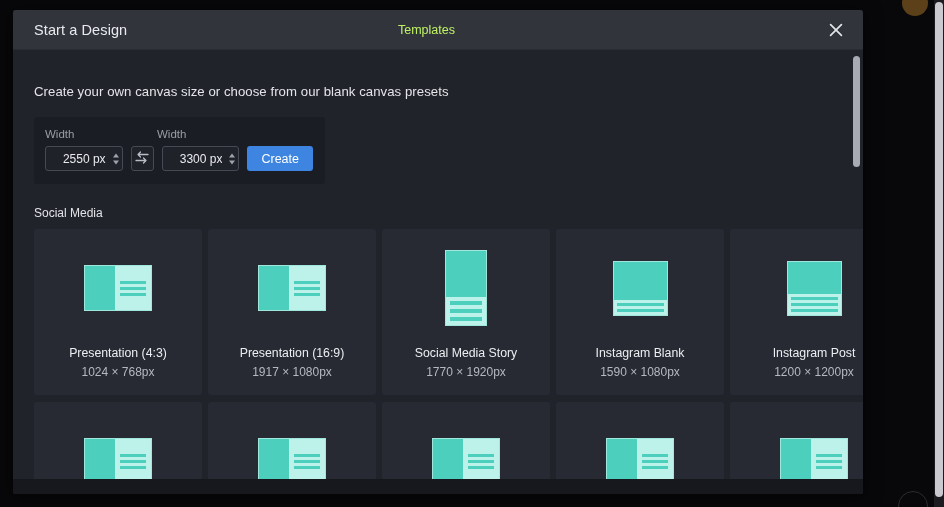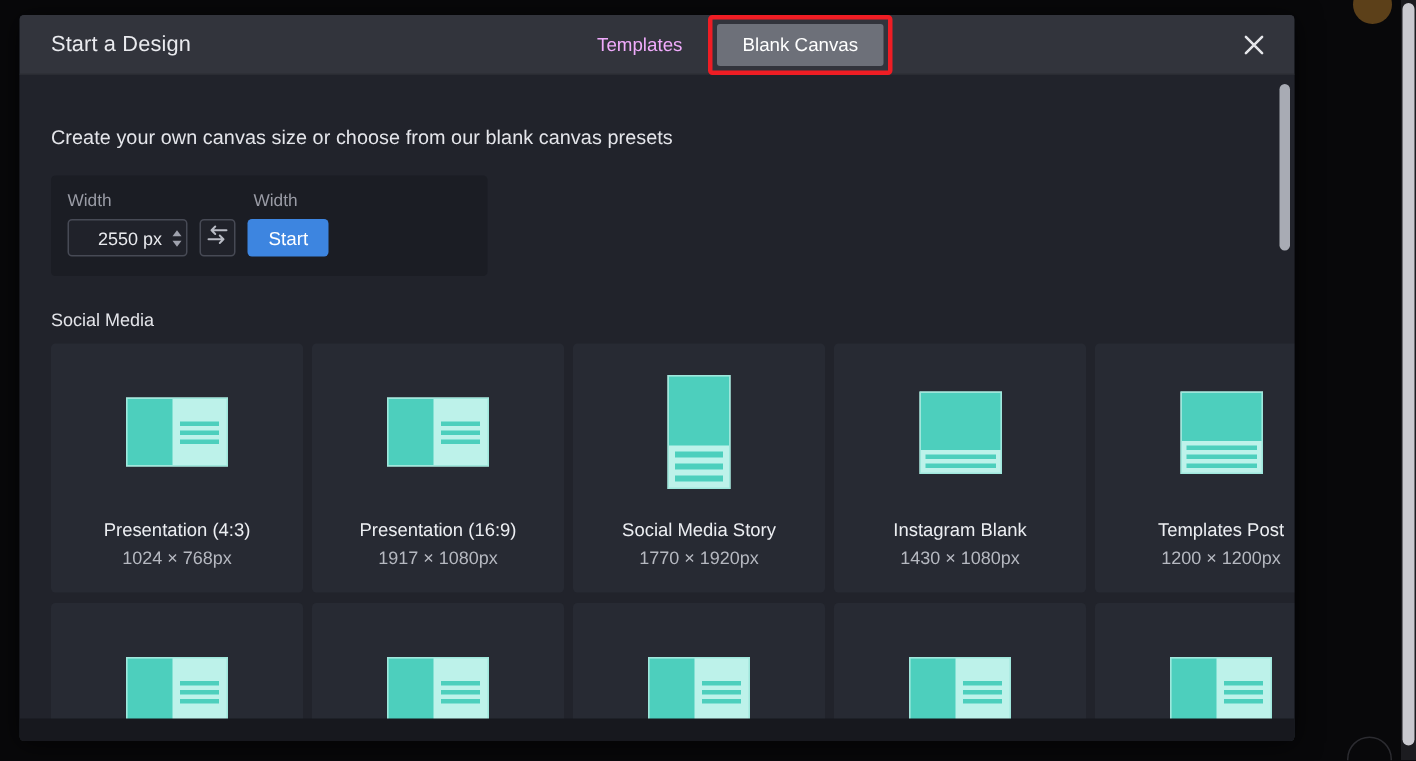--- a/index.html
+++ b/index.html
@@ -101,21 +101,21 @@
     align-items: center;
     height: 28px;
   }
   .tab {
     height: 28px;
     padding: 0 17px;
     display: flex;
     align-items: center;
     justify-content: center;
     font-size: 12.5px;
-    color: #f0abfc;
+    color: #bef264;
     border-radius: 2px;
     cursor: pointer;
     background: transparent;
     white-space: nowrap;
   }
   .tab.active {
     background: #6d7079;
     color: #ffffff;
   }
   .tab-highlight-wrap {
@@ -163,21 +163,21 @@
 
   
   .size-panel {
     width: 291px;
     background: #1b1d24;
     border-radius: 3px;
     padding: 11px 12px 13px 11px;
   }
   .size-labels {
     display: flex;
-    gap: 12px;
+    gap: 0;
     margin-bottom: 6px;
   }
   .size-label {
     color: #9a9ca6;
     font-size: 11.5px;
   }
   .size-label.w { width: 112px; }
   .size-label.h { width: 100px; }
 
   .size-row {
@@ -370,23 +370,20 @@
     <div class="behind-ring"></div>
   </div>
 
   <div class="modal">
 
     <div class="modal-header">
       <div class="modal-title">Start a Design</div>
 
       <div class="tabs">
         <div class="tab">Templates</div>
-        <div class="tab-highlight-wrap">
-          <div class="tab active">Blank Canvas</div>
-        </div>
       </div>
 
       <div class="close-btn">
         <svg width="14" height="14" viewBox="0 0 14 14" aria-hidden="true">
           <path d="M1.6 1.6 L12.4 12.4 M12.4 1.6 L1.6 12.4" stroke="#e4e5e9" stroke-width="1.7" stroke-linecap="round"></path>
         </svg>
       </div>
     </div>
 
     <div class="modal-body">
@@ -411,22 +408,29 @@
 
             <div class="swap-btn">
               <span>
                 <svg width="14" height="13" viewBox="0 0 14 13" aria-hidden="true">
                   <path d="M13 3.5 H3 M5.5 1 L3 3.5 L5.5 6" fill="none" stroke="#b9bcc5" stroke-width="1.3" stroke-linecap="round" stroke-linejoin="round"></path>
                   <path d="M1 9.5 H11 M8.5 7 L11 9.5 L8.5 12" fill="none" stroke="#b9bcc5" stroke-width="1.3" stroke-linecap="round" stroke-linejoin="round"></path>
                 </svg>
               </span>
             </div>
 
-
-            <button class="create-btn">Start</button>
+            <div class="num-field">
+              <input type="text" readonly="" value="3300 px" style="">
+              <span class="spinner">
+                <span class="car up"></span>
+                <span class="car dn"></span>
+              </span>
+            </div>
+
+            <button class="create-btn">Create</button>
           </div>
         </div>
 
         <div class="section-title">Social Media</div>
 
         <div class="grid" id="preset-grid">
             <div class="card">
               <div class="thumb">
                 <div class="glyph h" style="width: 66px; height: 44px;">
                   <div class="block"></div>
@@ -472,34 +476,34 @@
               <div class="thumb">
                 <div class="glyph sq" style="width: 53px; height: 53px;">
                   <div class="block"></div>
                   <div class="lines">
                     <i></i>
                     <i></i>
                   </div>
                 </div>
               </div>
               <div class="cname">Instagram Blank</div>
-              <div class="cdim">1430 × 1080px</div>
+              <div class="cdim">1590 × 1080px</div>
             </div>
             <div class="card">
               <div class="thumb">
                 <div class="glyph sq" style="width: 53px; height: 53px;">
                   <div class="block"></div>
                   <div class="lines">
                     <i></i>
                     <i></i>
                     <i></i>
                   </div>
                 </div>
               </div>
-              <div class="cname">Templates Post</div>
+              <div class="cname">Instagram Post</div>
               <div class="cdim">1200 × 1200px</div>
             </div>
             <div class="card">
               <div class="thumb">
                 <div class="glyph h" style="width: 66px; height: 44px;">
                   <div class="block"></div>
                   <div class="lines">
                     <i></i>
                     <i></i>
                     <i></i>

